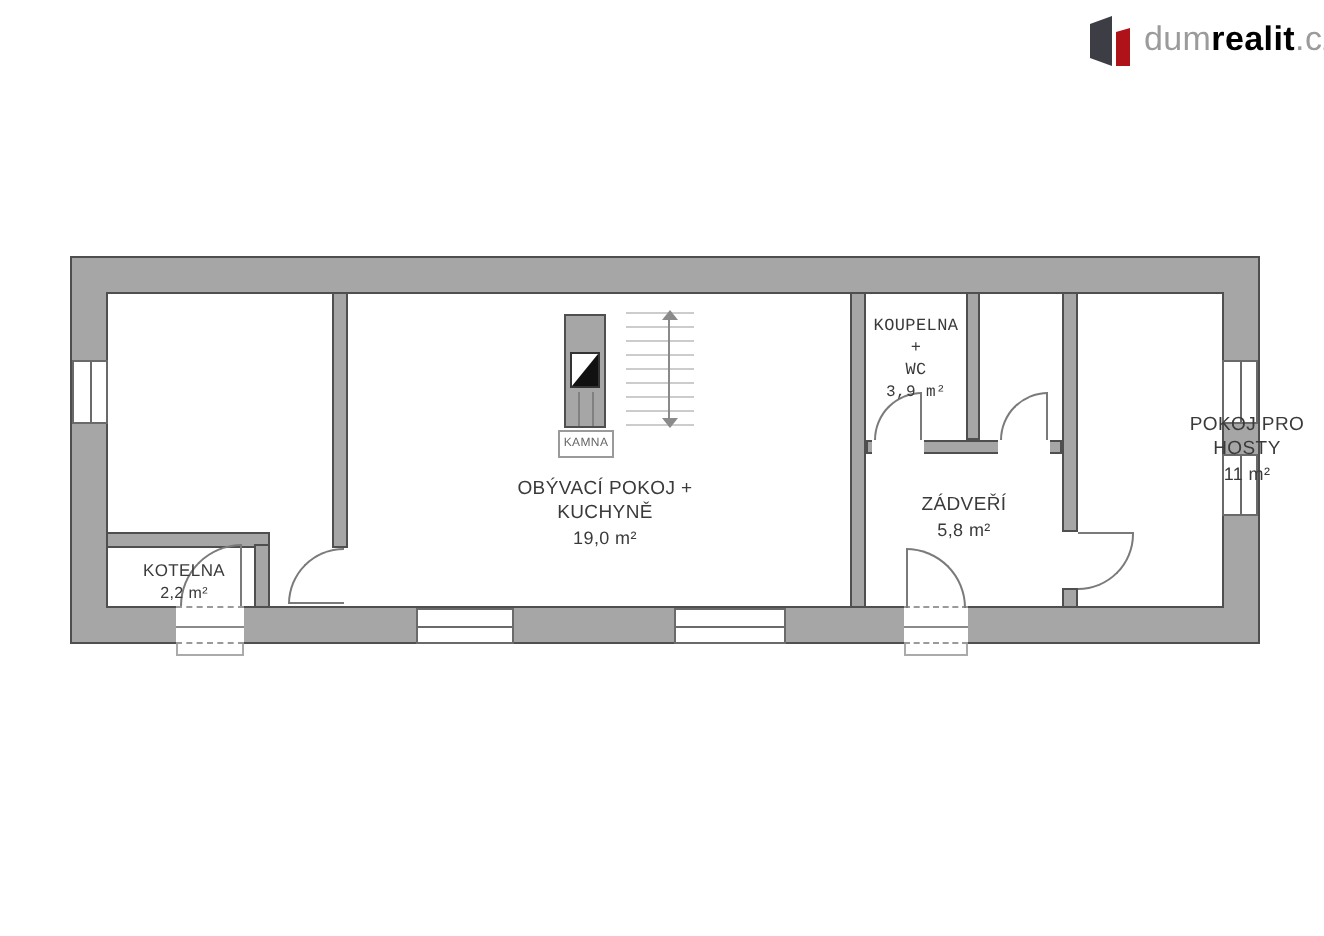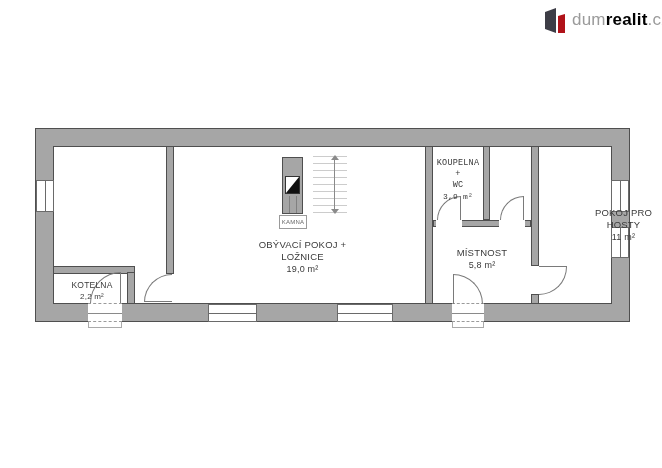--- a/index.html
+++ b/index.html
@@ -125,34 +125,34 @@
   <div class="arrow-head-down"></div>
 
 
   <div class="room-label small" style="left:53px; top:280px; width:78px; height:22px;">
     <span>KOTELNA</span>
     <span class="area">2,2 m²</span>
   </div>
 
   <div class="room-label" style="left:210px; top:237px; width:185px; height:40px;">
     <span>OBÝVACÍ POKOJ +</span>
-    <span>LOŽNICE</span>
+    <span>KUCHYNĚ</span>
     <span class="area">19,0 m²</span>
   </div>
 
   <div class="room-label small" style="left:433px; top:154px; width:50px; height:52px;font-family:Liberation Mono, monospace;">
     <span>KOUPELNA</span>
     <span>+</span>
     <span>WC</span>
     <span class="area">3,9 m²</span>
   </div>
 
 
   <div class="room-label" style="left:440px; top:245px; width:84px; height:28px;">
-    <span>MÍSTNOST</span>
+    <span>ZÁDVEŘÍ</span>
     <span class="area">5,8 m²</span>
   </div>
 
   <div class="room-label" style="left:539px; top:205px; width:73px; height:40px;margin-left:48px;">
     <span>POKOJ PRO</span>
     <span>HOSTY</span>
     <span class="area">11 m²</span>
   </div>
 
 </div>

